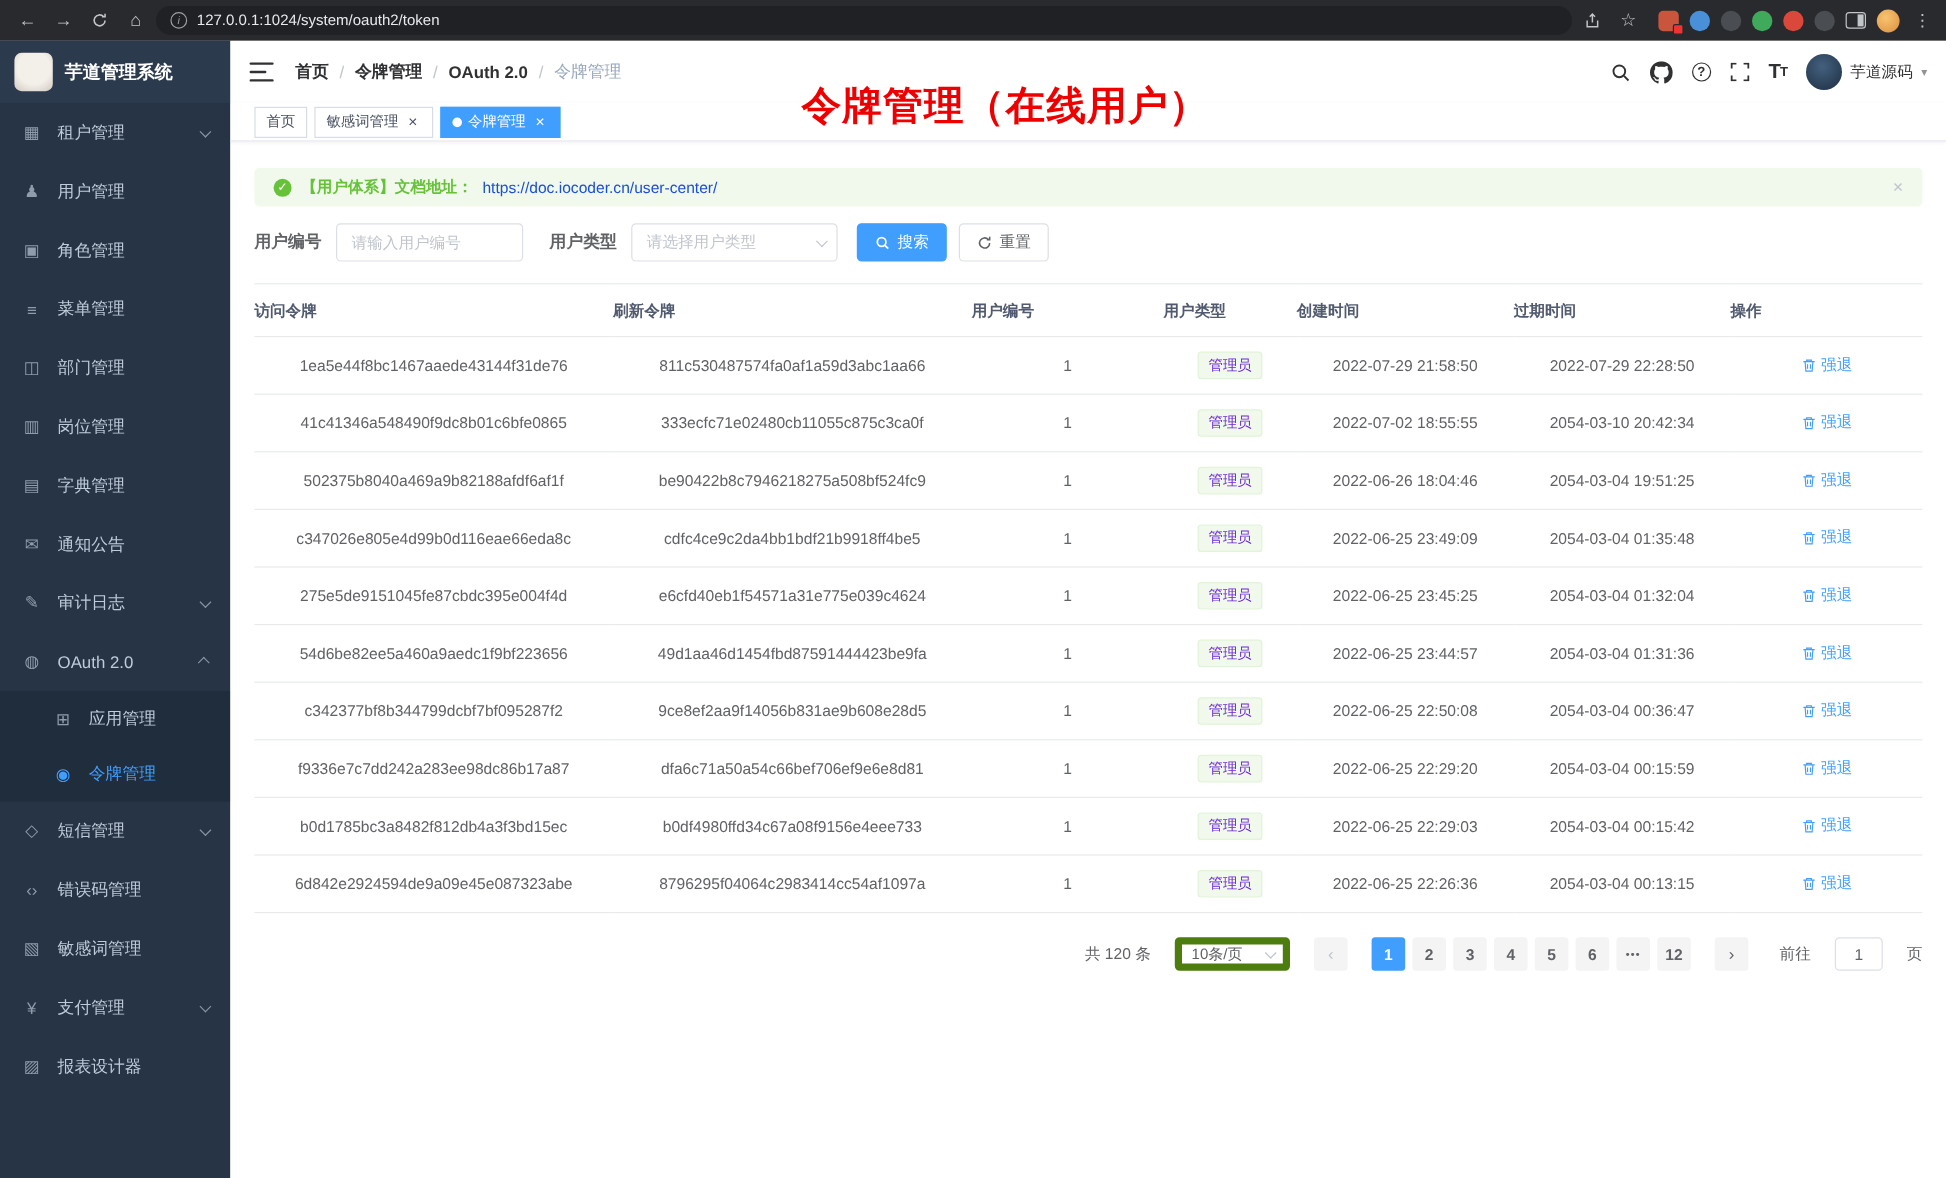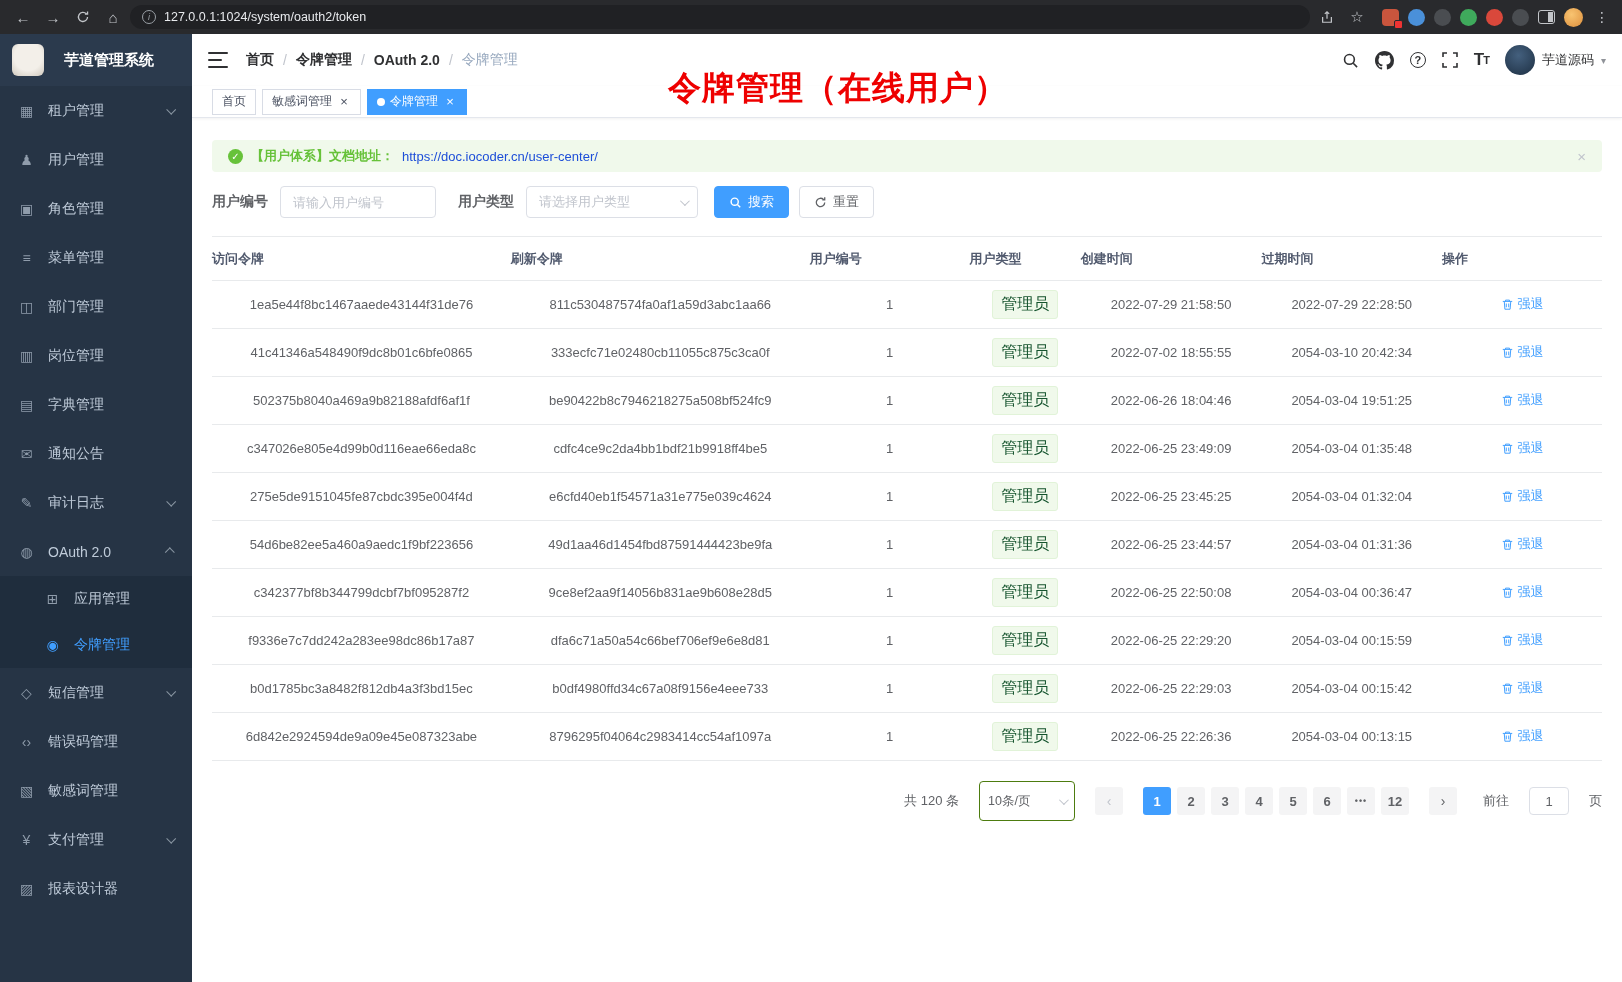--- a/index.html
+++ b/index.html
@@ -18,21 +18,21 @@
   .ext .badge{position:absolute;right:-4px;bottom:-3px;width:9px;height:9px;background:#e33;border-radius:2px;border:1px solid #292a2d}
   .ext.blue{background:#4a90d9}.ext.dark{background:#4a4d51}.ext.green{background:#3faa5c}.ext.red{background:#d9483b}
   .panel-ic{width:17px;height:14px;border:1.5px solid #c2c5c9;border-radius:3px;position:relative}
   .panel-ic::after{content:"";position:absolute;right:1px;top:1px;bottom:1px;width:5px;background:#c2c5c9}
   .profile-ic{width:19px;height:19px;border-radius:50%;background:radial-gradient(circle at 40% 35%,#f8c471,#dd8f3d)}
   .kebab{color:#c2c5c9;font-size:14px;padding:0 3px}
 
   
   .app{display:flex;height:948px}
   .sidebar{width:192px;background:#263445;color:#bfcbd9;flex:0 0 auto;overflow:hidden}
-  .logo-row{height:52px;display:flex;align-items:center;gap:20px;padding:0 12px;background:#2b3a4d}
+  .logo-row{height:52px;display:flex;align-items:center;gap:10px;padding:0 12px;background:#2b3a4d}
   .logo-img{width:32px;height:32px;border-radius:6px;background:radial-gradient(circle at 50% 40%,#f3efe9 55%,#cfc8bd);flex:0 0 auto}
   .logo-title{color:#fff;font-size:15px;font-weight:700;white-space:nowrap}
   .menu-item{height:49px;display:flex;align-items:center;gap:13px;padding:0 18px;font-size:14px;cursor:pointer;white-space:nowrap}
   .mi-icon{width:17px;text-align:center;color:#8f9cab;font-size:14px;flex:0 0 auto}
   .submenu{background:#1f2d3d}
   .menu-item.sub{padding-left:44px;height:46px}
   .menu-item.active{color:#409EFF}
   .menu-item.active .mi-icon{color:#409EFF}
   .chev{width:7px;height:7px;border-right:1.5px solid #8a96a3;border-bottom:1.5px solid #8a96a3;margin-left:auto;flex:0 0 auto}
   .chev.down{transform:rotate(45deg) translateY(-1px)}
@@ -81,27 +81,27 @@
   .sel{width:172px;height:32px;border:1px solid #dcdfe6;border-radius:4px;padding:0 10px 0 12px;font-size:13px;color:#c0c4cc;display:flex;align-items:center;justify-content:space-between;cursor:pointer;margin-right:6px}
   .sel-caret{width:7px;height:7px;border-right:1.4px solid #c0c4cc;border-bottom:1.4px solid #c0c4cc;transform:rotate(45deg) translateY(-2px)}
   .btn{height:32px;padding:0 14px;border-radius:4px;font-size:13px;display:inline-flex;align-items:center;gap:6px;cursor:pointer;border:1px solid transparent;font-family:inherit}
   .btn-primary{background:#409EFF;color:#fff;border-color:#409EFF}
   .btn-plain{background:#fff;color:#606266;border-color:#dcdfe6}
 
   
   table{width:100%;border-collapse:collapse;table-layout:fixed;font-size:13px;color:#606266;margin-top:18px}
   thead th{height:44px;font-weight:700;color:#515a6e;border-top:1px solid #e8eaec;border-bottom:1px solid #e8eaec;text-align:left}
   tbody td{height:48px;text-align:center;border-bottom:1px solid #e8eaec;white-space:nowrap;overflow:hidden;text-overflow:ellipsis}
-  .tag-success{display:inline-block;padding:2px 8px;background:#f0f9eb;border:1px solid #e1f3d8;color:#14532d;border-radius:3px;font-size:16px;line-height:1.4}
+  .tag-success{display:inline-block;padding:2px 8px;background:#f0f9eb;border:1px solid #e1f3d8;color:#6d28d9;border-radius:3px;font-size:12px;line-height:1.4}
   .action-link{color:#409EFF;cursor:pointer;display:inline-flex;align-items:center;gap:4px;text-decoration:none}
   .action-link svg{display:block}
 
   
   .pagination{display:flex;align-items:center;justify-content:flex-end;gap:20px;margin-top:20px;font-size:13px;color:#606266}
-  .psel{width:96px;height:40px;border:1px solid #4d7c0f;border-radius:4px;padding:0 8px;font-size:12.5px;color:#606266;display:flex;align-items:center;justify-content:space-between;cursor:pointer}
+  .psel{width:96px;height:28px;border:6px solid #4d7c0f;border-radius:4px;padding:0 8px;font-size:12.5px;color:#606266;display:flex;align-items:center;justify-content:space-between;cursor:pointer}
   .pbtn{min-width:28px;height:28px;padding:0 4px;background:#f4f4f5;border-radius:3px;display:inline-flex;align-items:center;justify-content:center;font-weight:700;cursor:pointer;color:#606266;font-size:13px}
   .pbtn.active{background:#409EFF;color:#fff}
   .pbtn.nav{font-weight:400;font-size:14px}
   .pbtn.disabled{color:#c0c4cc}
   .pbtn.more{letter-spacing:1px;font-size:9px;color:#606266}
   .goto-input{width:40px;height:28px;border:1px solid #dcdfe6;border-radius:4px;text-align:center;font-size:13px;color:#606266;outline:none;font-family:inherit}
   .pages-wrap{display:flex;align-items:center;gap:6px}
 
   
   .annotation{position:absolute;left:668px;top:66px;font-size:33px;font-weight:700;color:#ee0000;letter-spacing:1px;z-index:50;pointer-events:none;white-space:nowrap}

